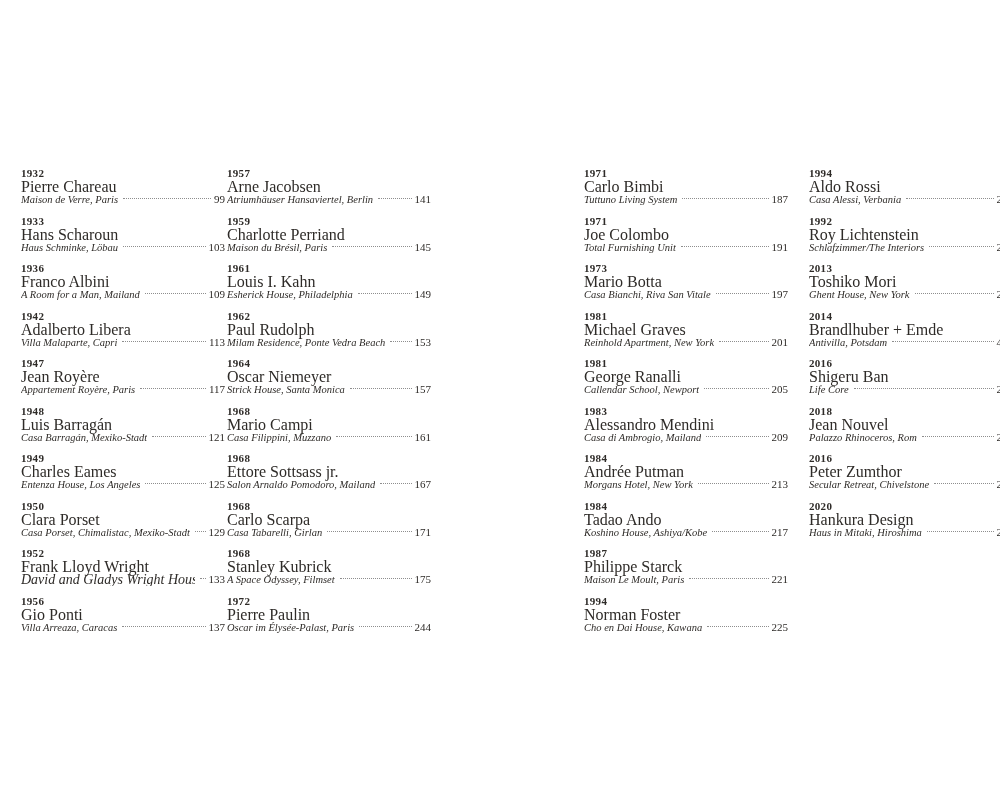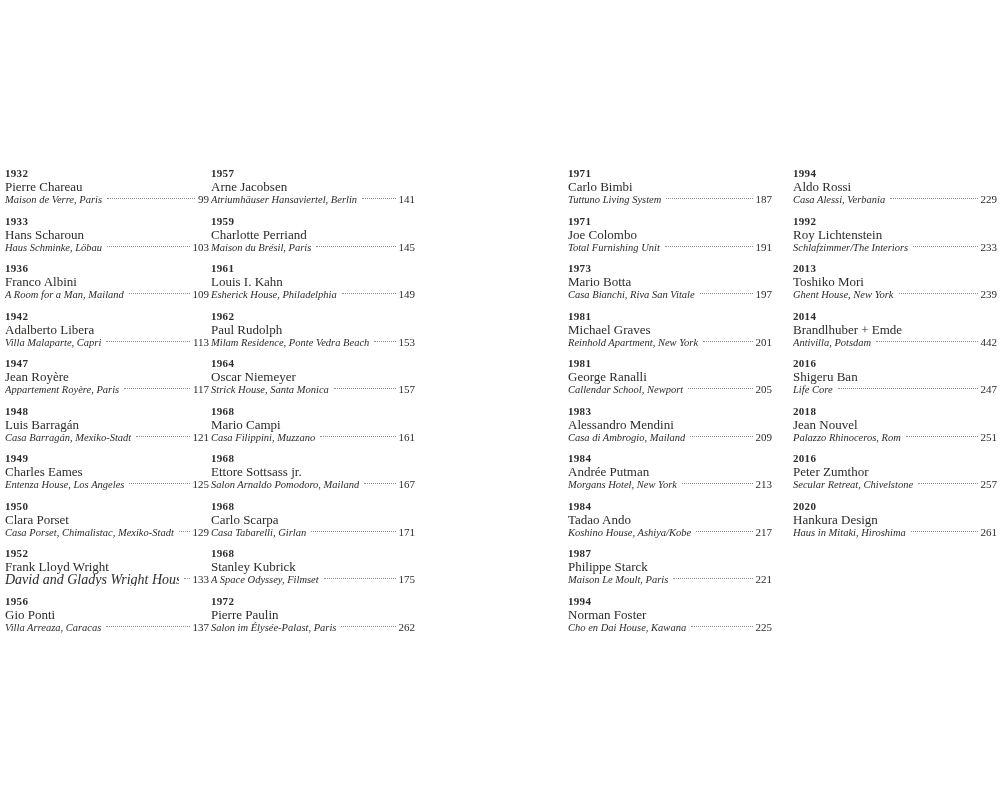--- a/index.html
+++ b/index.html
@@ -8,42 +8,42 @@
     background: #ffffff;
   }
   body {
     width: 1000px;
     height: 800px;
     position: relative;
     overflow: hidden;
     font-family: "Liberation Serif", serif;
     color: var(--ink, #2e2b28);
   }
-  main { position: absolute; inset: 0; }
+  main { position: absolute; inset: 0; margin-left: 16px; }
   .col {
     position: absolute;
     top: 167px;
     width: 204px;
   }
   #col-1 { left: 5px; }
   #col-2 { left: 211px; }
   #col-3 { left: 568px; }
   #col-4 { left: 793px; }
   .entry {
     height: 39px;
     margin-bottom: 8.5px;
   }
   .year {
     font-weight: 700;
     font-size: 11px;
     line-height: 13px;
     letter-spacing: 0.3px;
   }
   .name {
-    font-size: 13px;
+    font-size: 16px;
     line-height: 13px;
   }
   .workline {
     display: flex;
     align-items: center;
     font-size: 10.5px;
     line-height: 13px;
     font-family: Liberation Serif, serif;
   }
   .work {
@@ -258,23 +258,23 @@
       <span class="work">A Space Odyssey, Filmset</span>
       <span class="leader"></span>
       <span class="page">175</span>
     </div>
   </article>
 
   <article class="entry">
     <div class="year">1972</div>
     <div class="name">Pierre Paulin</div>
     <div class="workline">
-      <span class="work">Salon im Élysée-Palast, Paris</span>
-      <span class="leader"></span>
-      <span class="page">262</span>
+      <span class="work">Oscar im Élysée-Palast, Paris</span>
+      <span class="leader"></span>
+      <span class="page">244</span>
     </div>
   </article>
 </section>
   <section class="col" id="col-3">
   <article class="entry">
     <div class="year">1971</div>
     <div class="name">Carlo Bimbi</div>
     <div class="workline">
       <span class="work">Tuttuno Living System</span>
       <span class="leader"></span>

